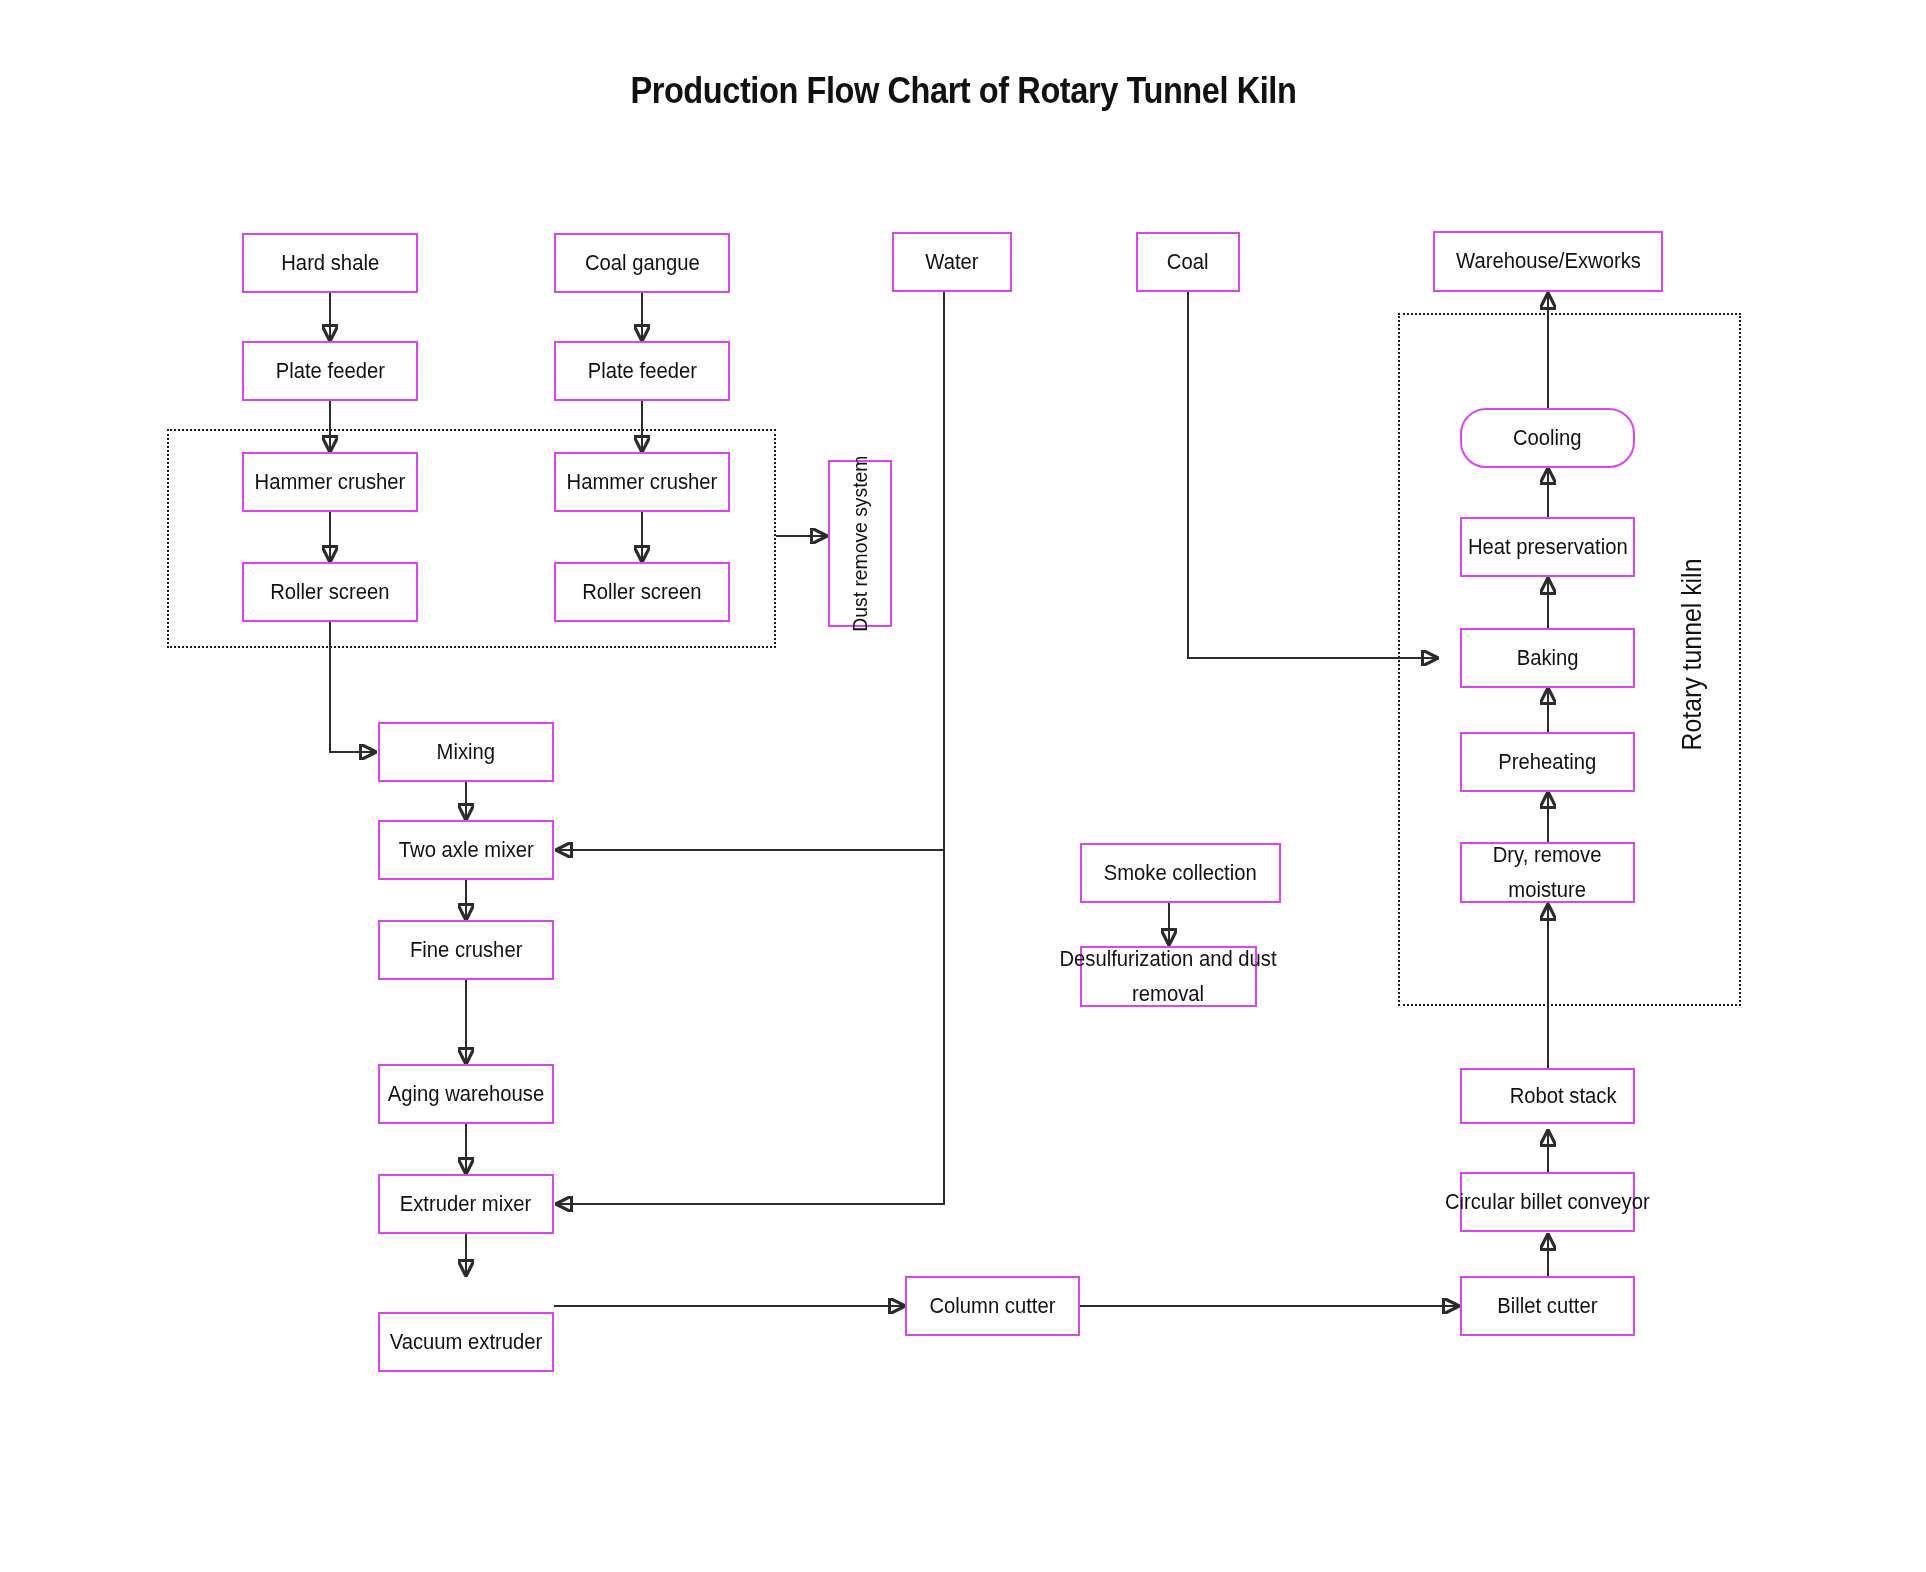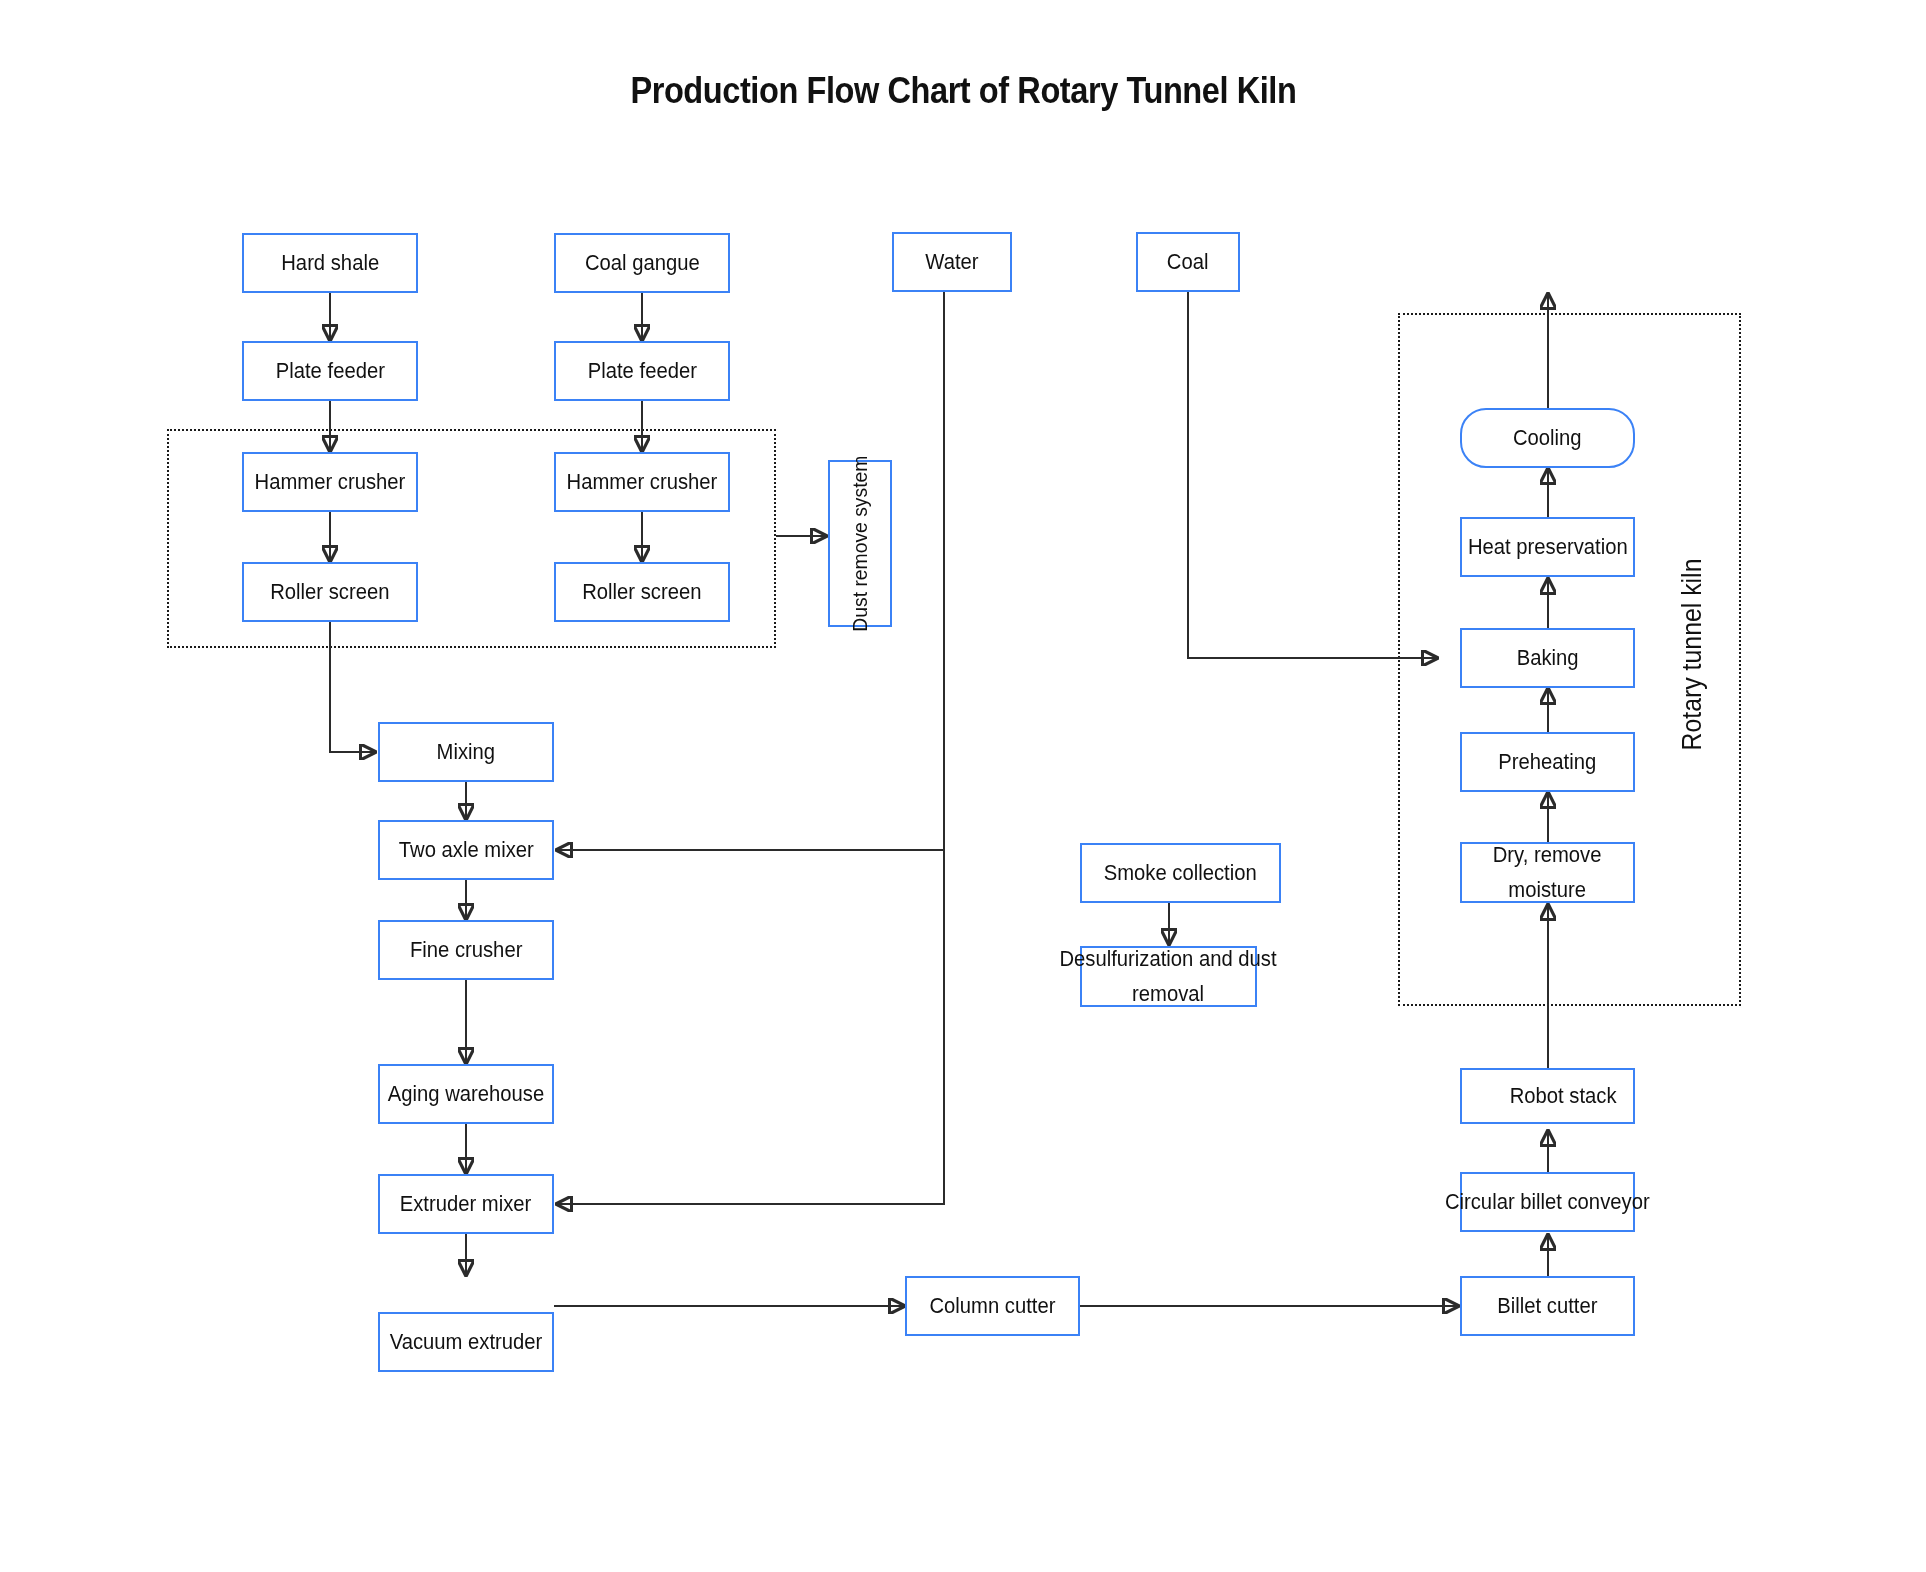--- a/index.html
+++ b/index.html
@@ -6,21 +6,21 @@
   .canvas {
     position:relative; width:1926px; height:1572px; background:#ffffff;
     font-family:"Liberation Sans", sans-serif; color:#111111; overflow:hidden;
   }
   .title {
     position:absolute; top:70px; left:0; width:1926px; text-align:center;
     font-size:37px; font-weight:600; letter-spacing:-0.5px; z-index:4;
   }
   .title > span { display:inline-block; transform:scaleX(0.88); white-space:pre; }
   .node {
-    position:absolute; background:#ffffff; border:2px solid #3b82f6;
+    position:absolute; background:#ffffff; border:2px solid #d946ef;
     display:flex; align-items:center; justify-content:center;
     box-sizing:border-box; z-index:3;
   }
   .node > span {
     display:inline-block; font-size:22px; line-height:1.3; text-align:center;
     white-space:pre; transform:scaleX(0.92);
   }
   .node.vtext > span { transform:rotate(-90deg) scaleX(0.92); font-size:21px; }
   .node.twolines > span { line-height:1.55; }
   .boundary {
@@ -150,20 +150,23 @@
   <div class="node vtext b-dust-remove">
       <span>Dust remove system</span>
     </div>
 
   <div class="node b-water">
       <span>Water</span>
     </div>
   <div class="node b-coal">
       <span>Coal</span>
     </div>
+  <div class="node b-warehouse">
+      <span>Warehouse/Exworks</span>
+    </div>
 
   <div class="node b-mixing">
       <span>Mixing</span>
     </div>
   <div class="node b-two-axle">
       <span>Two axle mixer</span>
     </div>
   <div class="node b-fine-crusher">
       <span>Fine crusher</span>
     </div>

